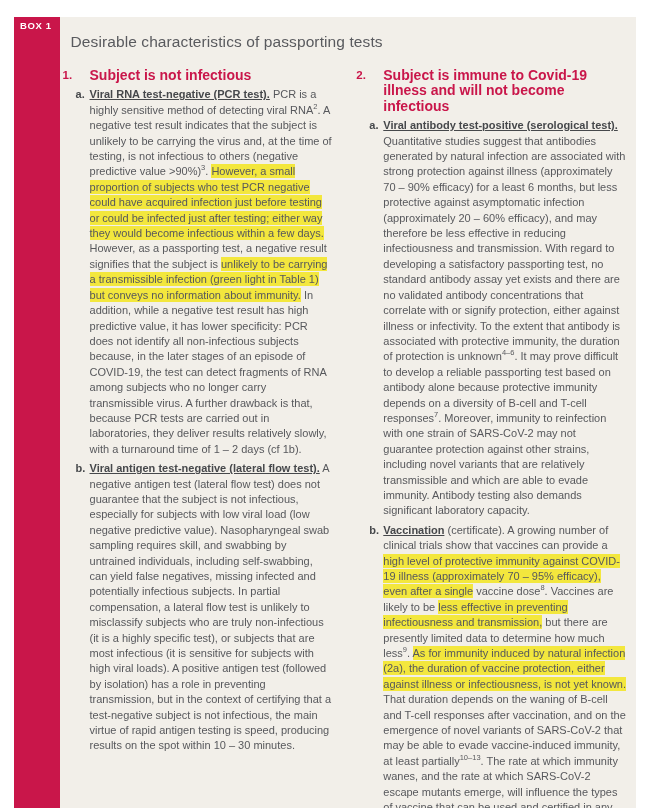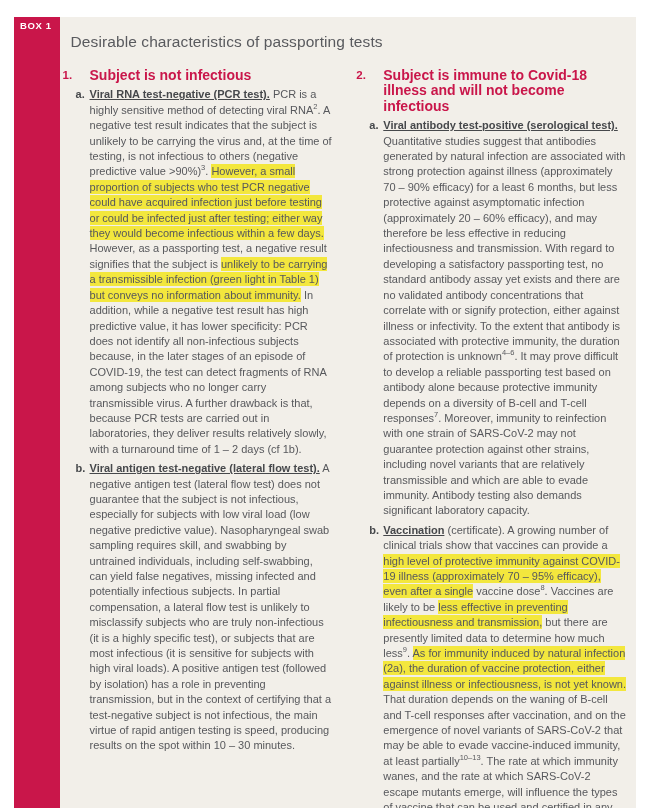--- a/index.html
+++ b/index.html
@@ -71,21 +71,21 @@
         </div>
         <div class="item">
           <span class="letter">b.</span>
           <p class="text"><span class="b">Viral antigen test-negative (lateral flow test).</span><span> A negative antigen test (lateral flow test) does not guarantee that the subject is not infectious, especially for subjects with low viral load (low negative predictive value). Nasopharyngeal swab sampling requires skill, and swabbing by untrained individuals, including self-swabbing, can yield false negatives, missing infected and potentially infectious subjects. In partial compensation, a lateral flow test is unlikely to misclassify subjects who are truly non-infectious (it is a highly specific test), or subjects that are most infectious (it is sensitive for subjects with high viral loads). A positive antigen test (followed by isolation) has a role in preventing transmission, but in the context of certifying that a test-negative subject is not infectious, the main virtue of rapid antigen testing is speed, producing results on the spot within 10 – 30 minutes.</span></p>
         </div>
       </div>
 
       <div class="col">
         <div class="section-head">
           <span class="num">2.</span>
-          <span class="head">Subject is immune to Covid-18 illness and will not become infectious</span>
+          <span class="head">Subject is immune to Covid-19 illness and will not become infectious</span>
         </div>
         <div class="item">
           <span class="letter">a.</span>
           <p class="text"><span class="b">Viral antibody test-positive (serological test).</span><span> Quantitative studies suggest that antibodies generated by natural infection are associated with strong protection against illness (approximately 70 – 90% efficacy) for a least 6 months, but less protective against asymptomatic infection (approximately 20 – 60% efficacy), and may therefore be less effective in reducing infectiousness and transmission. With regard to developing a satisfactory passporting test, no standard antibody assay yet exists and there are no validated antibody concentrations that correlate with or signify protection, either against illness or infectivity. To the extent that antibody is associated with protective immunity, the duration of protection is unknown</span><sup>4–6</sup><span>. It may prove difficult to develop a reliable passporting test based on antibody alone because protective immunity depends on a diversity of B-cell and T-cell responses</span><sup>7</sup><span>. Moreover, immunity to reinfection with one strain of SARS-CoV-2 may not guarantee protection against other strains, including novel variants that are relatively transmissible and which are able to evade immunity. Antibody testing also demands significant laboratory capacity.</span></p>
         </div>
         <div class="item">
           <span class="letter">b.</span>
           <p class="text"><span class="b">Vaccination</span><span> (certificate). A growing number of clinical trials show that vaccines can provide a </span><span class="hl">high level of protective immunity against COVID-19 illness (approximately 70 – 95% efficacy), even after a single</span><span> vaccine dose</span><sup>8</sup><span>. Vaccines are likely to be </span><span class="hl">less effective in preventing infectiousness and transmission,</span><span> but there are presently limited data to determine how much less</span><sup>9</sup><span>. </span><span class="hl">As for immunity induced by natural infection (2a), the duration of vaccine protection, either against illness or infectiousness, is not yet known.</span><span> That duration depends on the waning of B-cell and T-cell responses after vaccination, and on the emergence of novel variants of SARS-CoV-2 that may be able to evade vaccine-induced immunity, at least partially</span><sup>10–13</sup><span>. The rate at which immunity wanes, and the rate at which SARS-CoV-2 escape mutants emerge, will influence the types of vaccine that can be used and certified in any locality, and the how often vaccination certificates would need to be renewed. An additional question is whether passports could be taken away, potentially at short notice and if so how.</span></p>
         </div>
       </div>

